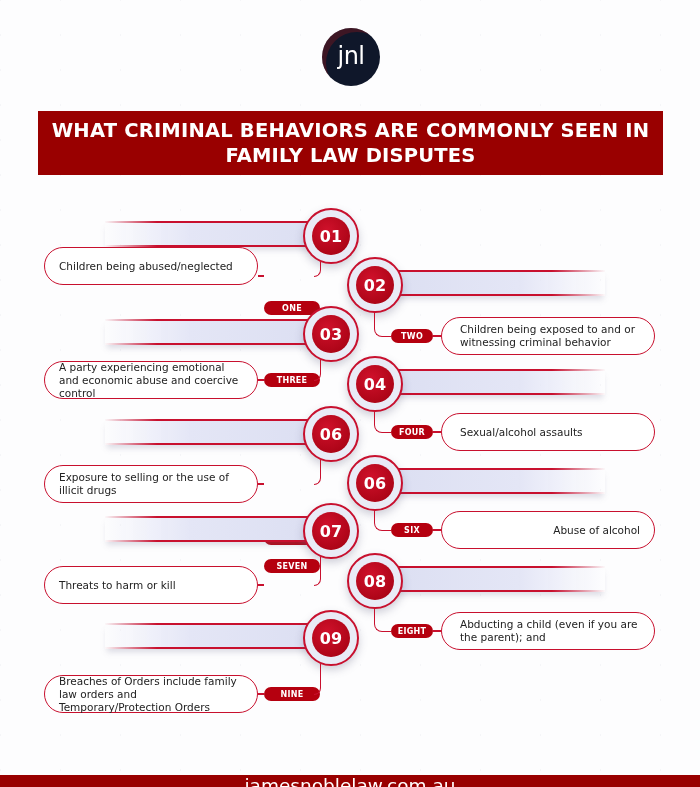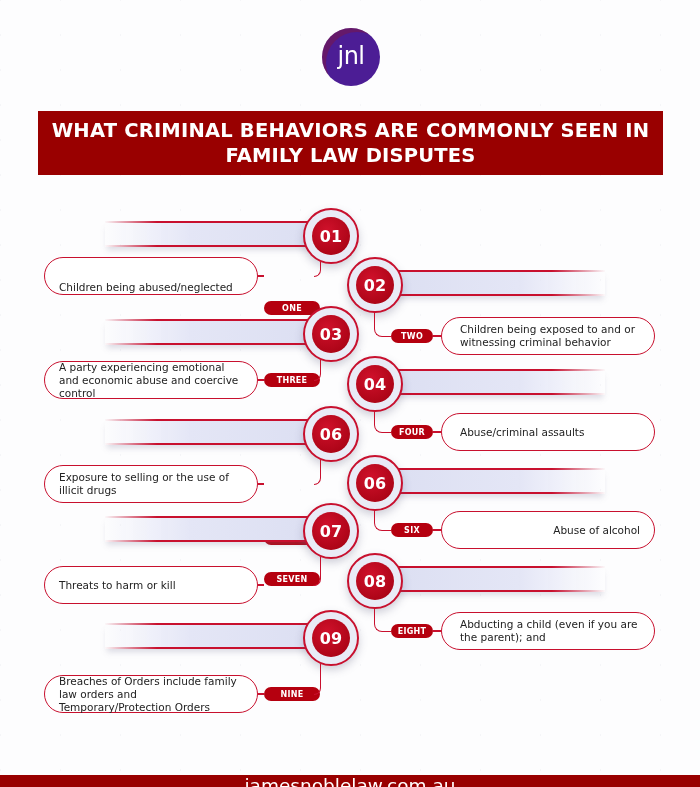--- a/index.html
+++ b/index.html
@@ -11,21 +11,21 @@
   .bg-pattern {
     position: absolute; inset: 0;
     background-image:
       linear-gradient(30deg, rgba(230,232,240,0.35) 1px, transparent 1px),
       linear-gradient(150deg, rgba(230,232,240,0.35) 1px, transparent 1px);
     background-size: 60px 35px;
     pointer-events: none;
   }
   .logo {
     position: absolute; left: 322px; top: 28px; width: 58px; height: 58px;
-    border-radius: 50%; background: #4c1d95;
+    border-radius: 50%; background: #0f172a;
     box-shadow: 6px 6px 0 -2px rgba(150,20,25,0.35) inset;
     display: flex; align-items: center; justify-content: center;
   }
   .logo span {
     color: #fff; font-family: "DejaVu Sans", sans-serif; font-size: 24px;
     letter-spacing: -0.5px; margin-top: -2px;
   }
   .title-banner {
     position: absolute; left: 38px; top: 111px; width: 625px; height: 64px;
     background: #990000; display: flex; align-items: center; justify-content: center;
@@ -100,21 +100,21 @@
 
 <div class="title-banner">
   <h1>WHAT CRIMINAL BEHAVIORS ARE COMMONLY SEEN IN FAMILY LAW DISPUTES</h1>
 </div>
 
 <div id="items">
     <div class="bar left" style="top: 221px;"></div>
     <div class="num-circle" style="left: 303px; top: 208px;">
       <div class="inner">01</div>
     </div>
-    <div class="pill left" style="top: 257px; align-items: flex-end;">
+    <div class="pill left" style="top: 247px;">
       <span>Children being abused/neglected</span>
     </div>
     <div class="tag left" style="top: 269px; margin-top: 32px;">ONE</div>
     <div class="hline" style="top: 275px; left: 258px; width: 6px;"></div>
     <div class="connector left" style="top: 262px; height: 14px; left: 314px;"></div>
     <div class="bar right" style="top: 270px;"></div>
     <div class="num-circle" style="left: 347px; top: 257px;">
       <div class="inner">02</div>
     </div>
     <div class="pill right" style="top: 317px;">
@@ -131,21 +131,21 @@
       <span>A party experiencing emotional and economic abuse and coercive control</span>
     </div>
     <div class="tag left" style="top: 373px;">THREE</div>
     <div class="hline" style="top: 379px; left: 258px; width: 6px;"></div>
     <div class="connector left" style="top: 360px; height: 20px; left: 314px;"></div>
     <div class="bar right" style="top: 369px;"></div>
     <div class="num-circle" style="left: 347px; top: 356px;">
       <div class="inner">04</div>
     </div>
     <div class="pill right" style="top: 413px;">
-      <span>Abuse/criminal assaults</span>
+      <span>Sexual/alcohol assaults</span>
     </div>
     <div class="tag right" style="top: 425px;">FOUR</div>
     <div class="hline" style="top: 431px; left: 433px; width: 8px;"></div>
     <div class="connector right" style="top: 410px; height: 22px; left: 374px;"></div>
     <div class="bar left" style="top: 419px;"></div>
     <div class="num-circle" style="left: 303px; top: 406px;">
       <div class="inner">06</div>
     </div>
     <div class="pill left" style="top: 465px; align-items: center;">
       <span>Exposure to selling or the use of illicit drugs</span>
@@ -163,21 +163,21 @@
     <div class="tag right" style="top: 523px;">SIX</div>
     <div class="hline" style="top: 529px; left: 433px; width: 8px;"></div>
     <div class="connector right" style="top: 509px; height: 21px; left: 374px;"></div>
     <div class="bar left" style="top: 516px;"></div>
     <div class="num-circle" style="left: 303px; top: 503px;">
       <div class="inner">07</div>
     </div>
     <div class="pill left" style="top: 566px;">
       <span>Threats to harm or kill</span>
     </div>
-    <div class="tag left" style="top: 572px;">SEVEN</div>
+    <div class="tag left" style="top: 559px;">SEVEN</div>
     <div class="hline" style="top: 584px; left: 258px; width: 6px;"></div>
     <div class="connector left" style="top: 557px; height: 28px; left: 314px;"></div>
     <div class="bar right" style="top: 566px;"></div>
     <div class="num-circle" style="left: 347px; top: 553px;">
       <div class="inner">08</div>
     </div>
     <div class="pill right" style="top: 612px;">
       <span>Abducting a child (even if you are the parent); and</span>
     </div>
     <div class="tag right" style="top: 624px;">EIGHT</div>

